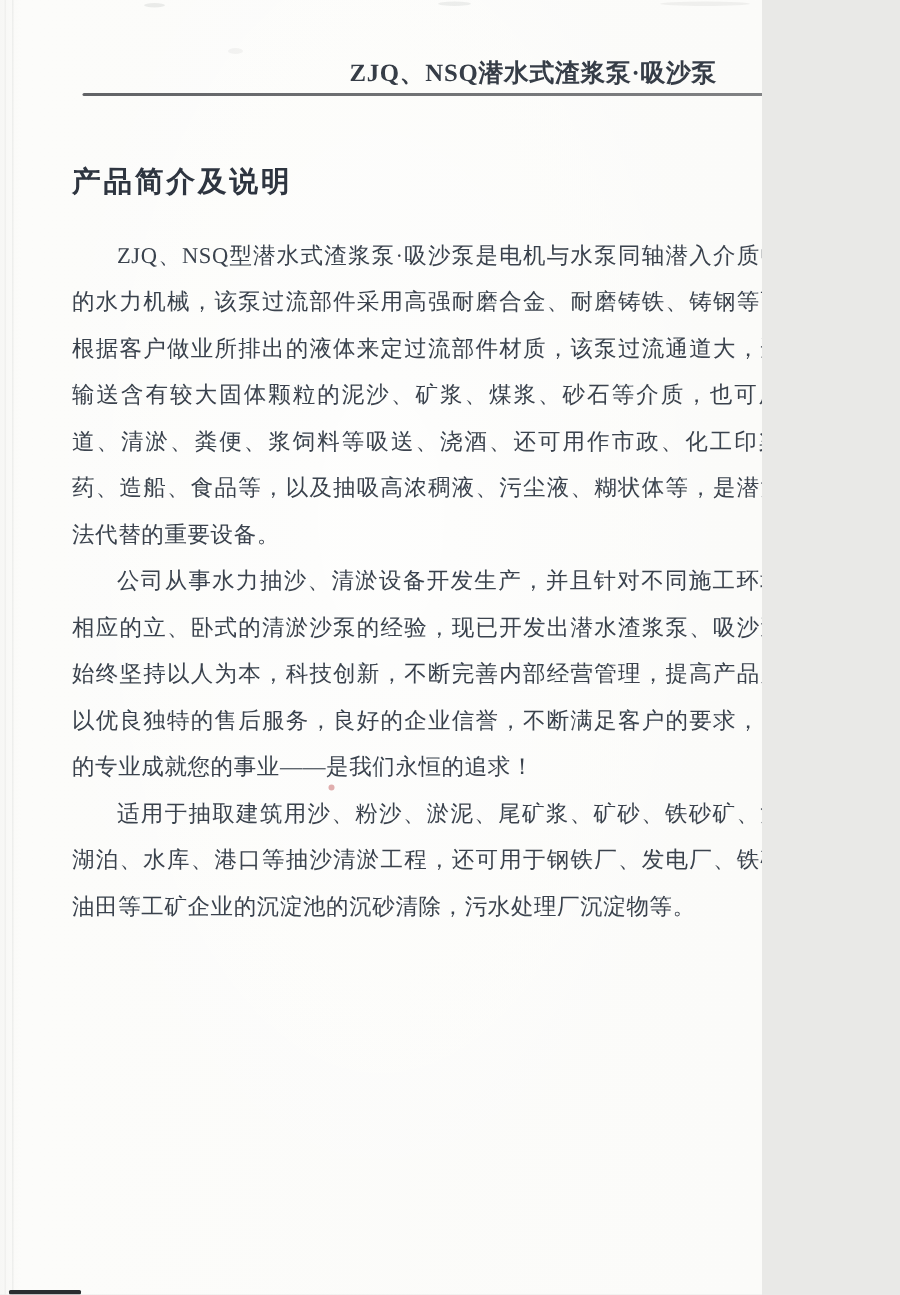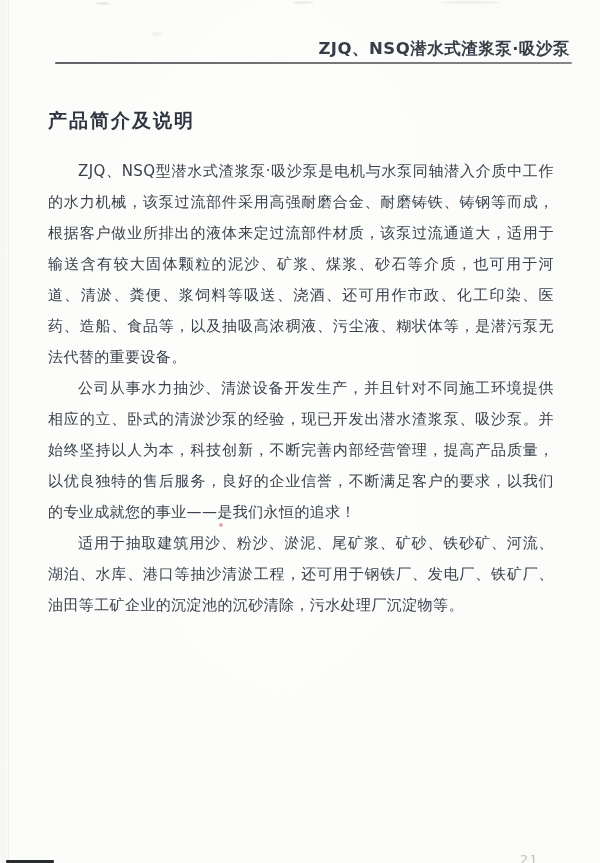--- a/index.html
+++ b/index.html
@@ -3,26 +3,27 @@
 <meta charset="utf-8">
 <style>
   html, body { margin: 0; padding: 0; }
   body {
     width: 600px; height: 863px;
     font-family: "DejaVu Sans", sans-serif;
     background: #e9e9e7;
   }
   .page {
     position: relative;
-    width: 600px; height: 863px;
+    width: 508px; height: 863px;
     background:
       radial-gradient(ellipse at 50% 40%, rgba(255,255,255,0.6), rgba(0,0,0,0) 70%),
       linear-gradient(90deg, #f7f7f5 0px, #fcfcfa 14px, #fbfbf9 100%);
     overflow: hidden;
     color: #3a424d;
+    font-family: Liberation Serif, serif;
   }
   
   .edge-line-left {
     position: absolute; left: 8px; top: 0; width: 1px; height: 863px;
     background: rgba(90,95,100,0.07);
   }
   .edge-line-left2 {
     position: absolute; left: 3px; top: 0; width: 1px; height: 863px;
     background: rgba(90,95,100,0.05);
   }

